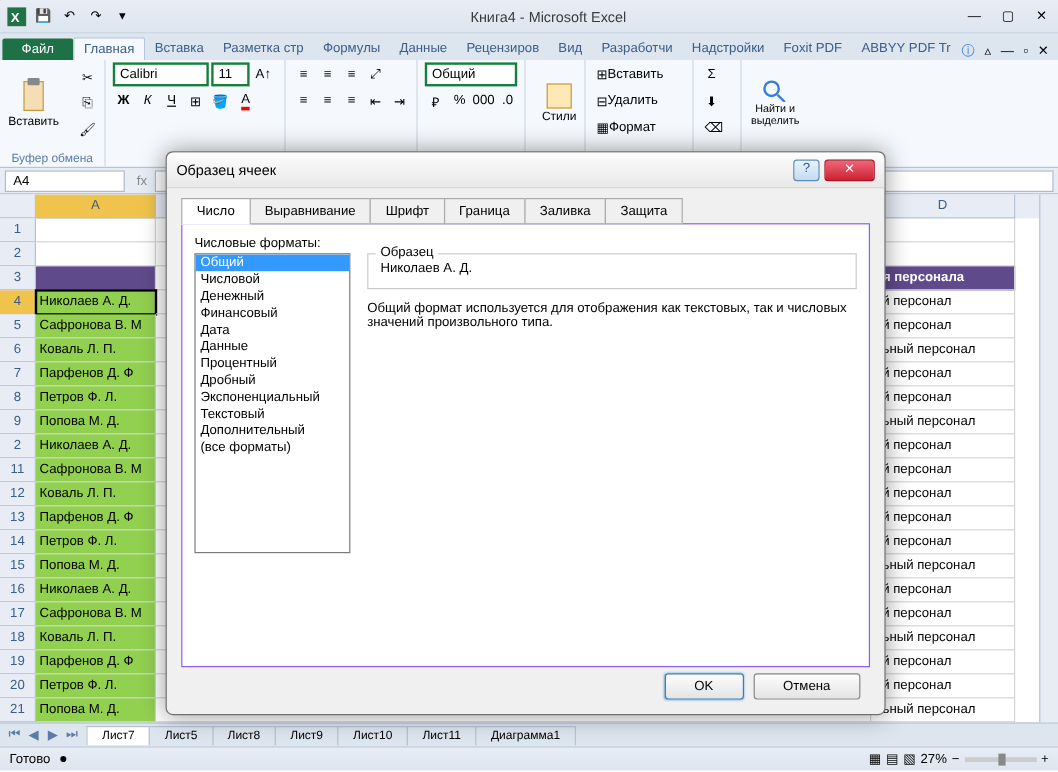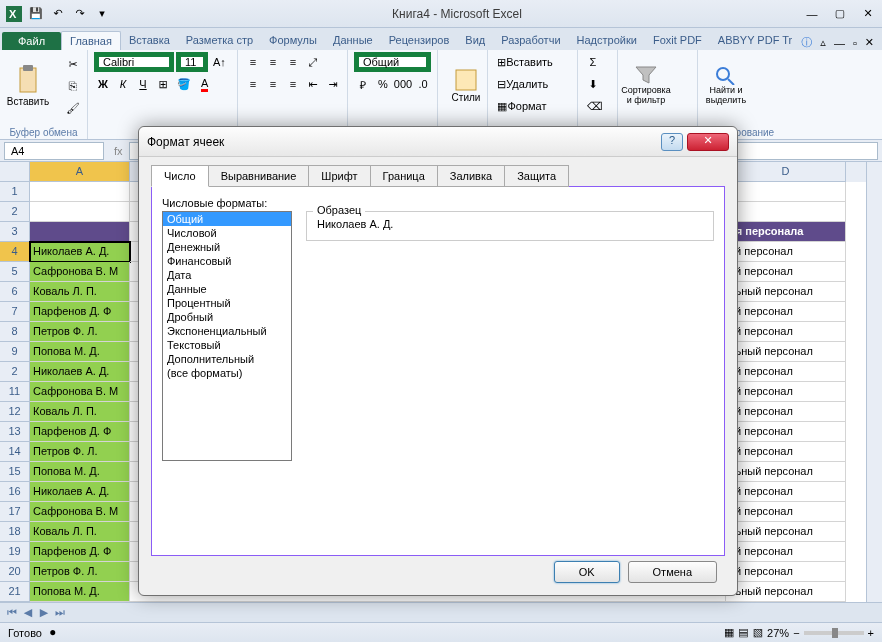--- a/index.html
+++ b/index.html
@@ -14,21 +14,21 @@
 .file-tab{background:#1e7145;color:#fff;padding:3px 16px;font-size:11px;cursor:pointer;border-radius:2px 2px 0 0}
 .rib-tab{padding:3px 8px;color:#3b5d8a;cursor:pointer;font-size:11px}
 .rib-tab.active{background:#f5f8fc;border:1px solid #b5c4d7;border-bottom:none;border-radius:2px 2px 0 0}
 .help-area{margin-left:auto;display:flex;gap:8px;padding-right:8px;align-items:center}
 .ribbon-body{height:90px;background:#f5f8fc;border-bottom:1px solid #b5c4d7;display:flex}
 .rib-group{border-right:1px solid #d0dae6;padding:2px 6px;display:flex;flex-direction:column;position:relative}
 .rib-group-label{position:absolute;bottom:1px;left:0;right:0;text-align:center;color:#5b7ba8;font-size:10px}
 .rib-row{display:flex;gap:2px;align-items:center;margin-bottom:2px}
 .rib-btn{padding:1px 3px;cursor:pointer;display:flex;align-items:center;justify-content:center;min-width:18px;height:20px}
 .big-btn{display:flex;flex-direction:column;align-items:center;justify-content:center;width:44px;height:66px;cursor:pointer}
-.font-combo{border:5px solid #15803d;background:#fff;padding:1px 4px;font-size:11px;height:20px;display:flex;align-items:center}
+.font-combo{border:2px solid #15803d;background:#fff;padding:1px 4px;font-size:11px;height:20px;display:flex;align-items:center}
 .formula-bar{height:22px;background:#e8edf5;display:flex;align-items:center;border-bottom:1px solid #b5c4d7}
 .name-box{width:100px;background:#fff;border:1px solid #abc;padding:2px 6px;margin:0 4px}
 .fx-area{flex:1;background:#fff;border:1px solid #abc;height:18px;margin-right:4px}
 .grid-area{position:relative;height:440px;overflow:hidden}
 .col-headers{display:flex;height:20px;background:#e8edf5;position:absolute;top:0;left:0;right:16px}
 .corner{width:30px;border-right:1px solid #b5c4d7;border-bottom:1px solid #b5c4d7;background:#e8edf5}
 .col-h{border-right:1px solid #b5c4d7;border-bottom:1px solid #b5c4d7;text-align:center;line-height:19px;color:#3b5d8a}
 .col-h.sel{background:#f0c44c}
 .rows{position:absolute;top:20px;left:0;right:16px;bottom:0}
 .row{display:flex;height:20px}
@@ -209,28 +209,20 @@
     <div class="rib-row">
         <div class="rib-btn">Σ</div>
       </div>
     <div class="rib-row">
         <div class="rib-btn">⬇</div>
       </div>
     <div class="rib-row">
         <div class="rib-btn">⌫</div>
       </div>
   </div>
-  <div class="rib-group" style="width:80px">
-    <div class="big-btn">
-      <svg width="24" height="20">
-          <path d="M2 2h20l-7 8v8l-6-3v-5z" fill="#c0c0c0" stroke="#888"></path>
-        </svg>
-      <span style="font-size:9px;text-align:center">Сортировка и фильтр</span>
-    </div>
-  </div>
   <div class="rib-group" style="width:70px;border-right:none">
     <div class="big-btn">
       <svg width="24" height="20">
           <circle cx="9" cy="9" r="6" fill="none" stroke="#3b7dd8" stroke-width="2"></circle>
           <line x1="14" y1="14" x2="20" y2="20" stroke="#3b7dd8" stroke-width="2"></line>
         </svg>
       <span style="font-size:9px;text-align:center">Найти и выделить</span>
     </div>
     <div class="rib-group-label">Редактирование</div>
   </div>
@@ -380,41 +372,50 @@
   <div class="vscroll"></div>
 </div>
 
 <div class="sheet-tabs">
   <div class="nav-btns">
     <div class="nav-btn">⏮</div>
     <div class="nav-btn">◀</div>
     <div class="nav-btn">▶</div>
     <div class="nav-btn">⏭</div>
   </div>
+  <div id="sheettabs" style="display:flex">
+      <div class="sheet-tab">Лист7</div>
+      <div class="sheet-tab inactive">Лист5</div>
+      <div class="sheet-tab inactive">Лист8</div>
+      <div class="sheet-tab inactive">Лист9</div>
+      <div class="sheet-tab inactive">Лист10</div>
+      <div class="sheet-tab inactive">Лист11</div>
+      <div class="sheet-tab inactive">Диаграмма1</div>
+    </div>
 </div>
 
 <div class="status-bar">
   <span>Готово</span>
   <span style="margin-left:8px">⏺</span>
   <div class="zoom">
     <span>▦</span>
     <span>▤</span>
     <span>▧</span>
     <span>27%</span>
     <span>−</span>
     <span style="width:60px;height:4px;background:#ccc;display:inline-block;position:relative">
         <span style="position:absolute;left:28px;top:-3px;width:6px;height:10px;background:#888"></span>
       </span>
     <span>+</span>
   </div>
 </div>
 
 <div class="dialog-overlay">
   <div class="dlg-title">
-    <span class="dlg-title-text">Формат ячеек</span>
+    <span class="dlg-title-text">Образец ячеек</span>
     <div class="dlg-help">?</div>
     <div class="dlg-close">✕</div>
   </div>
   <div class="dlg-tabs" id="dlgtabs">
       <div class="dlg-tab active">Число</div>
       <div class="dlg-tab">Выравнивание</div>
       <div class="dlg-tab">Шрифт</div>
       <div class="dlg-tab">Граница</div>
       <div class="dlg-tab">Заливка</div>
       <div class="dlg-tab">Защита</div>
@@ -436,20 +437,21 @@
             <div class="fmt-item">Текстовый</div>
             <div class="fmt-item">Дополнительный</div>
             <div class="fmt-item">(все форматы)</div>
           </div>
       </div>
       <div class="sample">
         <div class="sample-box">
           <span class="sample-label">Образец</span>
           <span>Николаев А. Д.</span>
         </div>
+        <div style="font-size:11px">Общий формат используется для отображения как текстовых, так и числовых значений произвольного типа.</div>
       </div>
     </div>
   </div>
   <div class="dlg-buttons">
     <button class="dlg-btn default">OK</button>
     <button class="dlg-btn">Отмена</button>
   </div>
 </div>
 
 </body></html>

